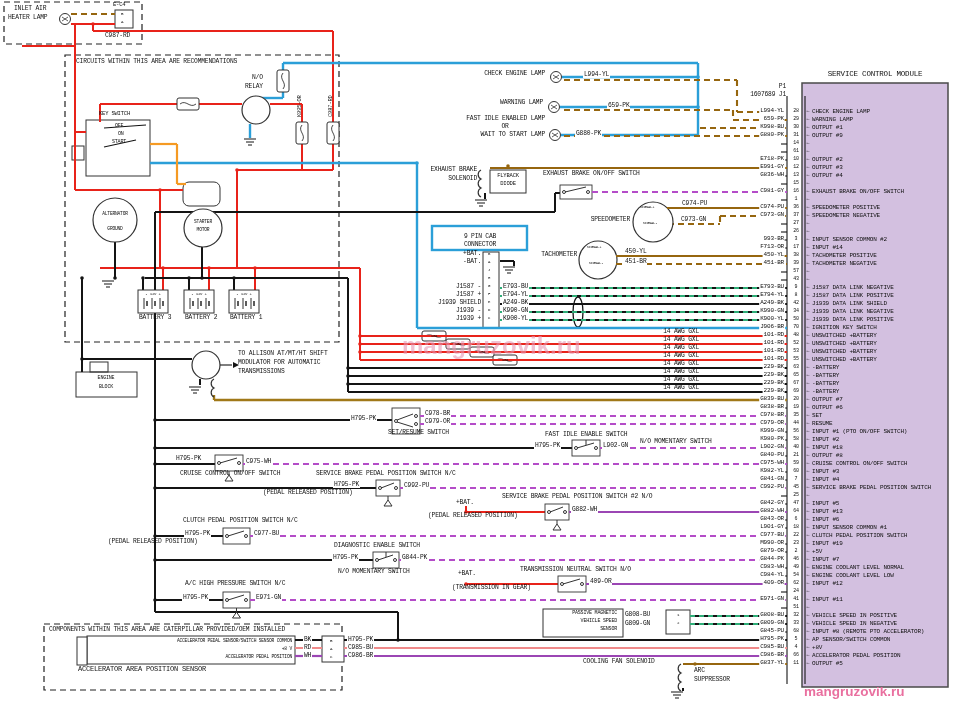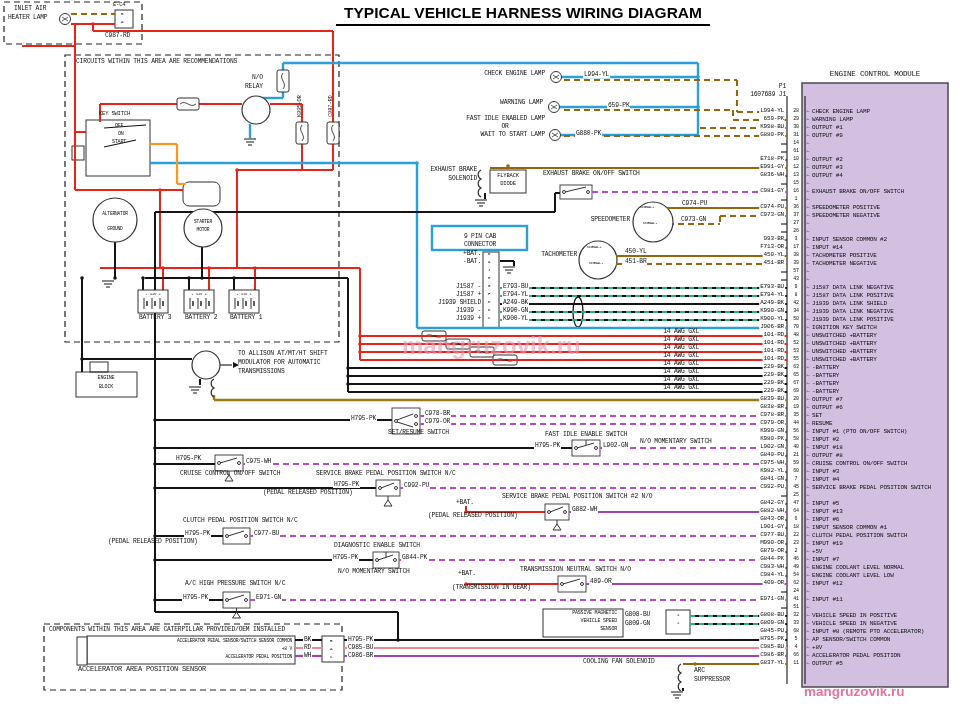--- a/index.html
+++ b/index.html
@@ -345,21 +345,20 @@
       <line x1="690" y1="616" x2="787" y2="616" stroke="#2fae78" stroke-width="2.2" stroke-dasharray="5 4"></line>
       <line x1="690" y1="624" x2="787" y2="624" stroke="#141414" stroke-width="2.2"></line>
       <line x1="690" y1="624" x2="787" y2="624" stroke="#2fae78" stroke-width="2.2" stroke-dasharray="5 4"></line>
       <line x1="777" y1="632" x2="787" y2="632" stroke="#141414" stroke-width="1.1"></line>
       <line x1="344" y1="640" x2="787" y2="640" stroke="#141414" stroke-width="2"></line>
       <line x1="344" y1="648" x2="787" y2="648" stroke="#f08a8a" stroke-width="2"></line>
       <line x1="344" y1="656" x2="787" y2="656" stroke="#9b46b4" stroke-width="2.2"></line>
       <line x1="683" y1="664" x2="787" y2="664" stroke="#96660f" stroke-width="2.1"></line>
     </svg>
   <div id="labels-layer">
-    <div class="title">TYPICAL VEHICLE HARNESS WIRING DIAGRAM</div>
     <div class="wm big">mangruzovik.ru</div>
     <div class="wm small">mangruzovik.ru</div>
   <span class="lbl" style="left: 434px; top: 333.8px; font-size: 4px; transform: translateX(-50%);">10A</span>
       <span class="lbl" style="left: 458px; top: 341.8px; font-size: 4px; transform: translateX(-50%);">10A</span>
       <span class="lbl" style="left: 482px; top: 349.8px; font-size: 4px; transform: translateX(-50%);">10A</span>
       <span class="lbl" style="left: 505px; top: 357.8px; font-size: 4px; transform: translateX(-50%);">10A</span>
       <span class="lbl bg" style="left: 785px; top: 108.4px; font-size: 6px; transform: translateX(-100%);">L994-YL</span>
       <span class="lbl" style="left: 796px; top: 109px; font-size: 5px; transform: translateX(-50%);">28</span>
       <span class="lbl" style="left: 808px; top: 108.8px; font-size: 5px; transform: translateX(-50%);">←</span>
       <span class="lbl" style="left: 812px; top: 108.6px; font-size: 6px;">CHECK ENGINE LAMP</span>
@@ -754,15 +753,15 @@
       <span class="lbl bg" style="left: 303px; top: 653px; font-size: 6.3px;">WH</span>
       <span class="lbl" style="left: 330px; top: 639px; font-size: 4.2px;">B</span>
       <span class="lbl" style="left: 330px; top: 647px; font-size: 4.2px;">A</span>
       <span class="lbl" style="left: 330px; top: 655px; font-size: 4.2px;">C</span>
       <span class="lbl bg" style="left: 347px; top: 637px; font-size: 6.3px;">H795-PK</span>
       <span class="lbl bg" style="left: 347px; top: 645px; font-size: 6.3px;">C985-BU</span>
       <span class="lbl bg" style="left: 347px; top: 653px; font-size: 6.3px;">C986-BR</span>
       <span class="lbl" style="left: 78px; top: 666px; font-size: 7px;">ACCELERATOR AREA POSITION SENSOR</span>
       <span class="lbl" style="left: 786px; top: 84px; font-size: 6.3px; transform: translateX(-100%);">P1</span>
       <span class="lbl" style="left: 786px; top: 92px; font-size: 6.3px; transform: translateX(-100%);">1607689 J1</span>
-      <span class="lbl" style="left: 875px; top: 71px; font-size: 7.5px; transform: translateX(-50%);">ENGINE CONTROL MODULE</span>
+      <span class="lbl" style="left: 875px; top: 71px; font-size: 7.5px; transform: translateX(-50%);">SERVICE CONTROL MODULE</span>
     </div>
 </div>
 
 </body></html>

